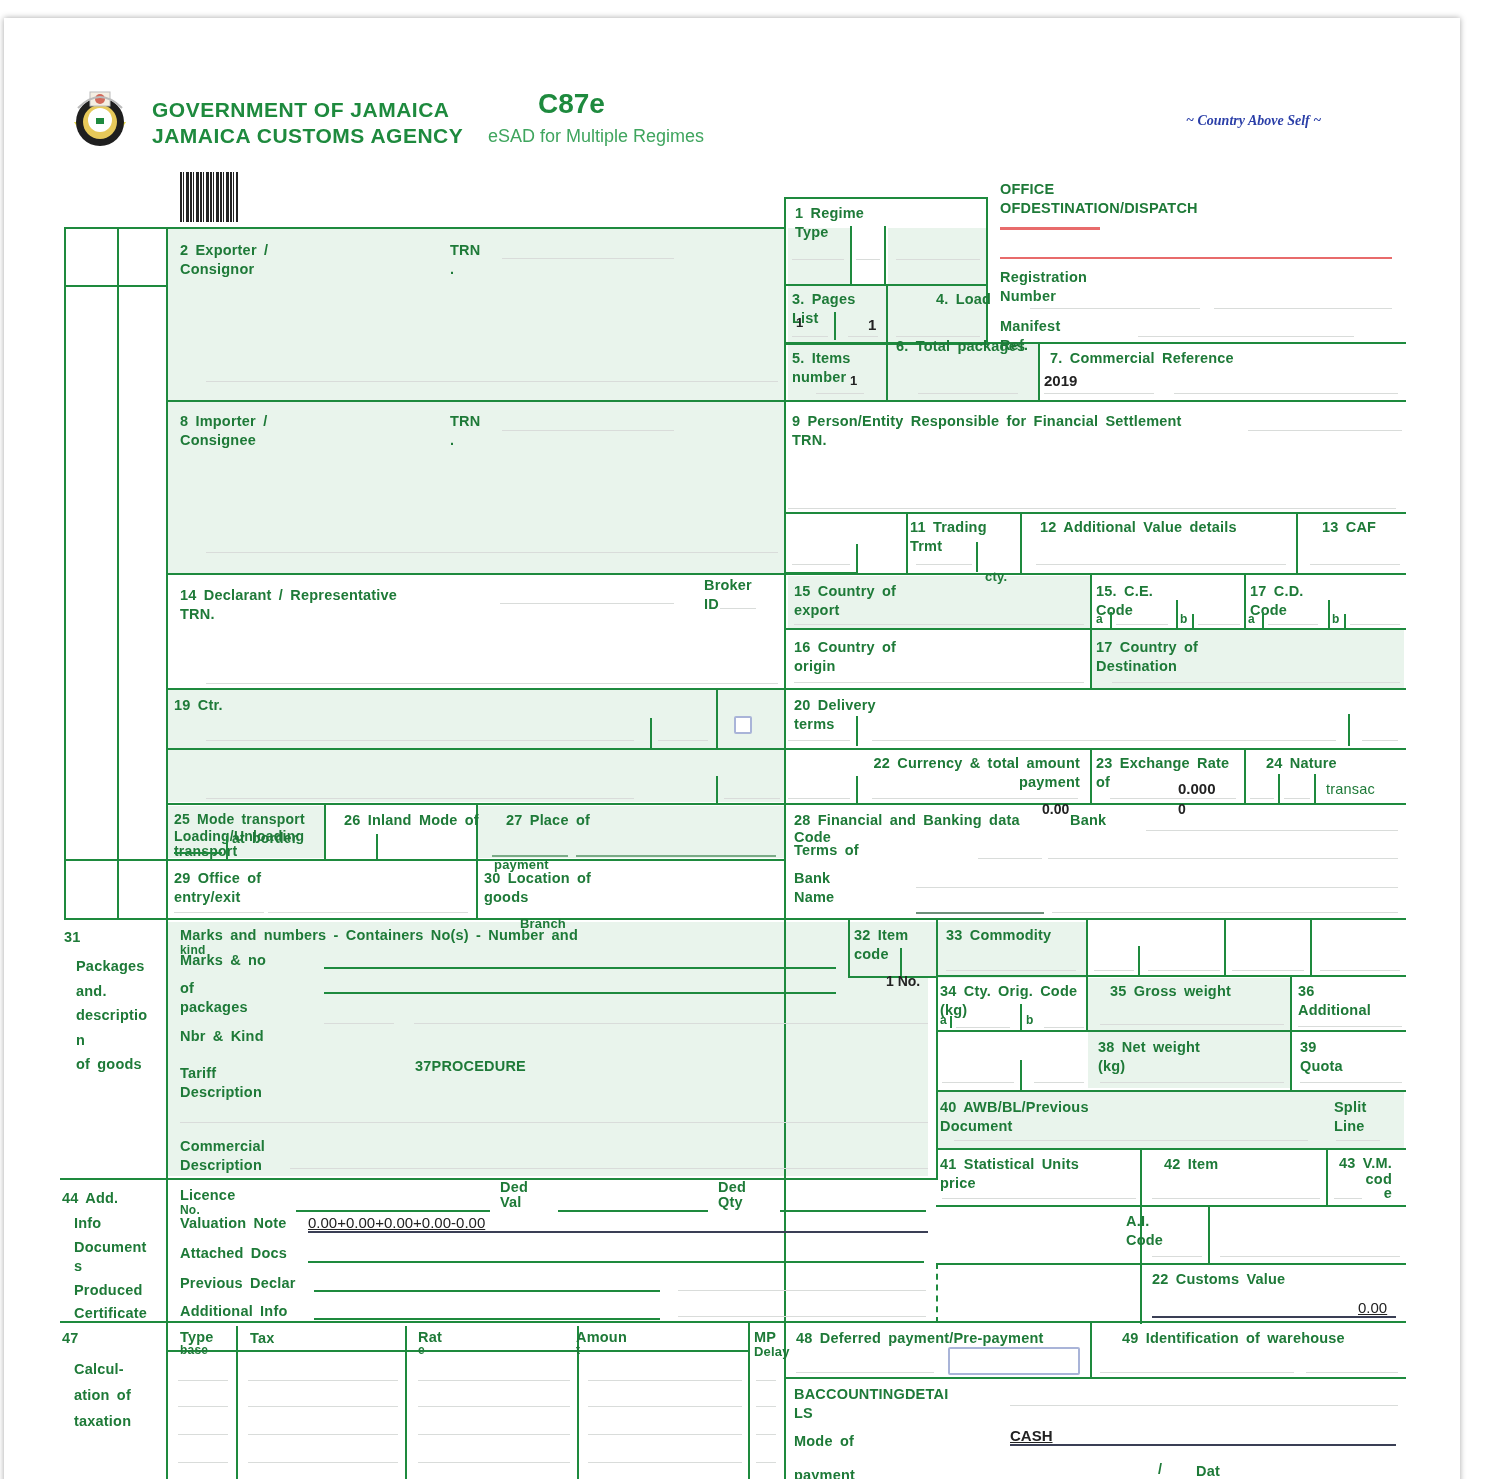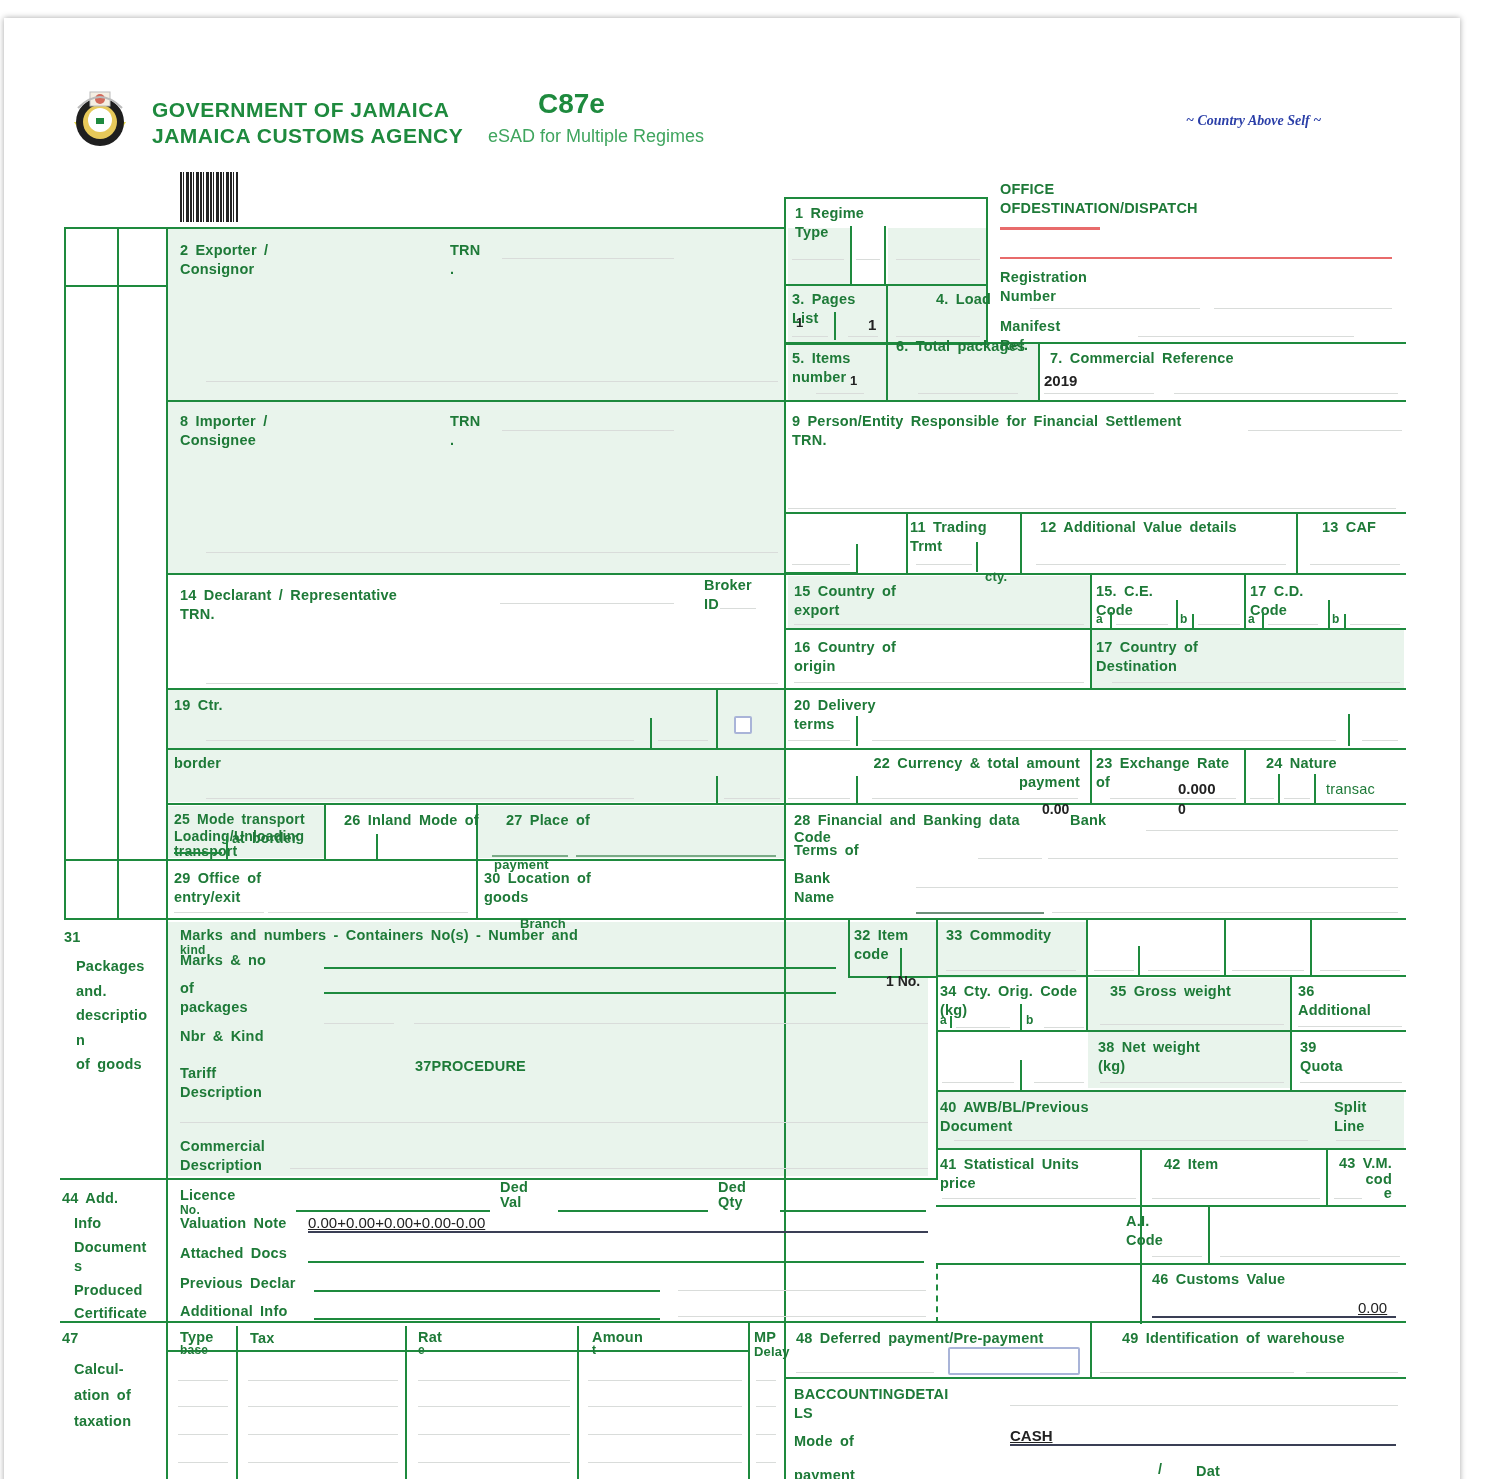--- a/index.html
+++ b/index.html
@@ -286,21 +286,20 @@
   <div>20 Delivery</div>
     <div>terms</div>
 </div>
 <div class="vb" style="left:856px;top:716px;height:30px;border-left-width:2px;"></div>
 <div class="ln" style="left:788px;top:740px;width:62px;"></div>
 <div class="ln" style="left:872px;top:740px;width:464px;"></div>
 <div class="vb" style="left:1348px;top:714px;height:32px;border-left-width:2px;"></div>
 <div class="ln" style="left:1362px;top:740px;width:36px;"></div>
 
 <div class="lbl" style="left:174px;top:754px;">
-    <div>border</div>
 </div>
 <div class="ln" style="left:206px;top:798px;width:428px;"></div>
 <div class="vb" style="left:716px;top:776px;height:28px;border-left-width:2px;"></div>
 <div class="ln" style="left:724px;top:798px;width:56px;"></div>
 
 <div class="lbl" style="left:846px;top:754px;text-align:right;width:234px;">
   <div>22 Currency &amp; total amount</div>
     <div>payment</div>
 </div>
 <div class="vb" style="left:856px;top:776px;height:28px;border-left-width:2px;"></div>
@@ -501,40 +500,40 @@
 <div class="lbl" style="left:180px;top:1302px;">Additional Info</div>
 <div class="gln" style="left:314px;top:1318px;width:346px;"></div>
 <div class="ln" style="left:678px;top:1316px;width:248px;"></div>
 
 <div class="lbl" style="left:1126px;top:1212px;">
   <div>A.I.</div>
     <div>Code</div>
 </div>
 <div class="ln" style="left:1152px;top:1256px;width:50px;"></div>
 <div class="ln" style="left:1220px;top:1256px;width:180px;"></div>
-<div class="lbl" style="left:1152px;top:1270px;">46 Customs Value</div>
+<div class="lbl" style="left:1152px;top:1270px;">22 Customs Value</div>
 <div class="val" style="left:1358px;top:1299px;font-weight:normal;text-decoration:underline;">0.00</div>
 <div class="dln" style="left:1152px;top:1316px;width:244px;"></div>
 
 <div class="lbl" style="left:62px;top:1329px;">47</div>
 <div class="lbl" style="left:74px;top:1356px;line-height:26px;">
   <div>Calcul-</div>
     <div>ation of</div>
     <div>taxation</div>
 </div>
 <div class="lbl" style="left:180px;top:1329px;line-height:16px;">
   <div>Type</div>
     <div style="font-size:12px;line-height:10px;">base</div>
 </div>
 <div class="lbl" style="left:250px;top:1329px;">Tax</div>
 <div class="lbl" style="left:418px;top:1329px;line-height:16px;">
   <div>Rat</div>
     <div style="font-size:12px;line-height:10px;">e</div>
 </div>
-<div class="lbl" style="left:592px;top:1329px;line-height:16px;">
+<div class="lbl" style="left:576px;top:1329px;line-height:16px;">
   <div>Amoun</div>
     <div style="font-size:12px;line-height:10px;">t</div>
 </div>
 <div class="lbl" style="left:754px;top:1329px;line-height:16px;">
   <div>MP</div>
     <div style="font-size:13px;line-height:14px;">Delay</div>
 </div>
 
 <div class="ln" style="left:178px;top:1380px;width:50px;"></div>
 <div class="ln" style="left:248px;top:1380px;width:150px;"></div>

